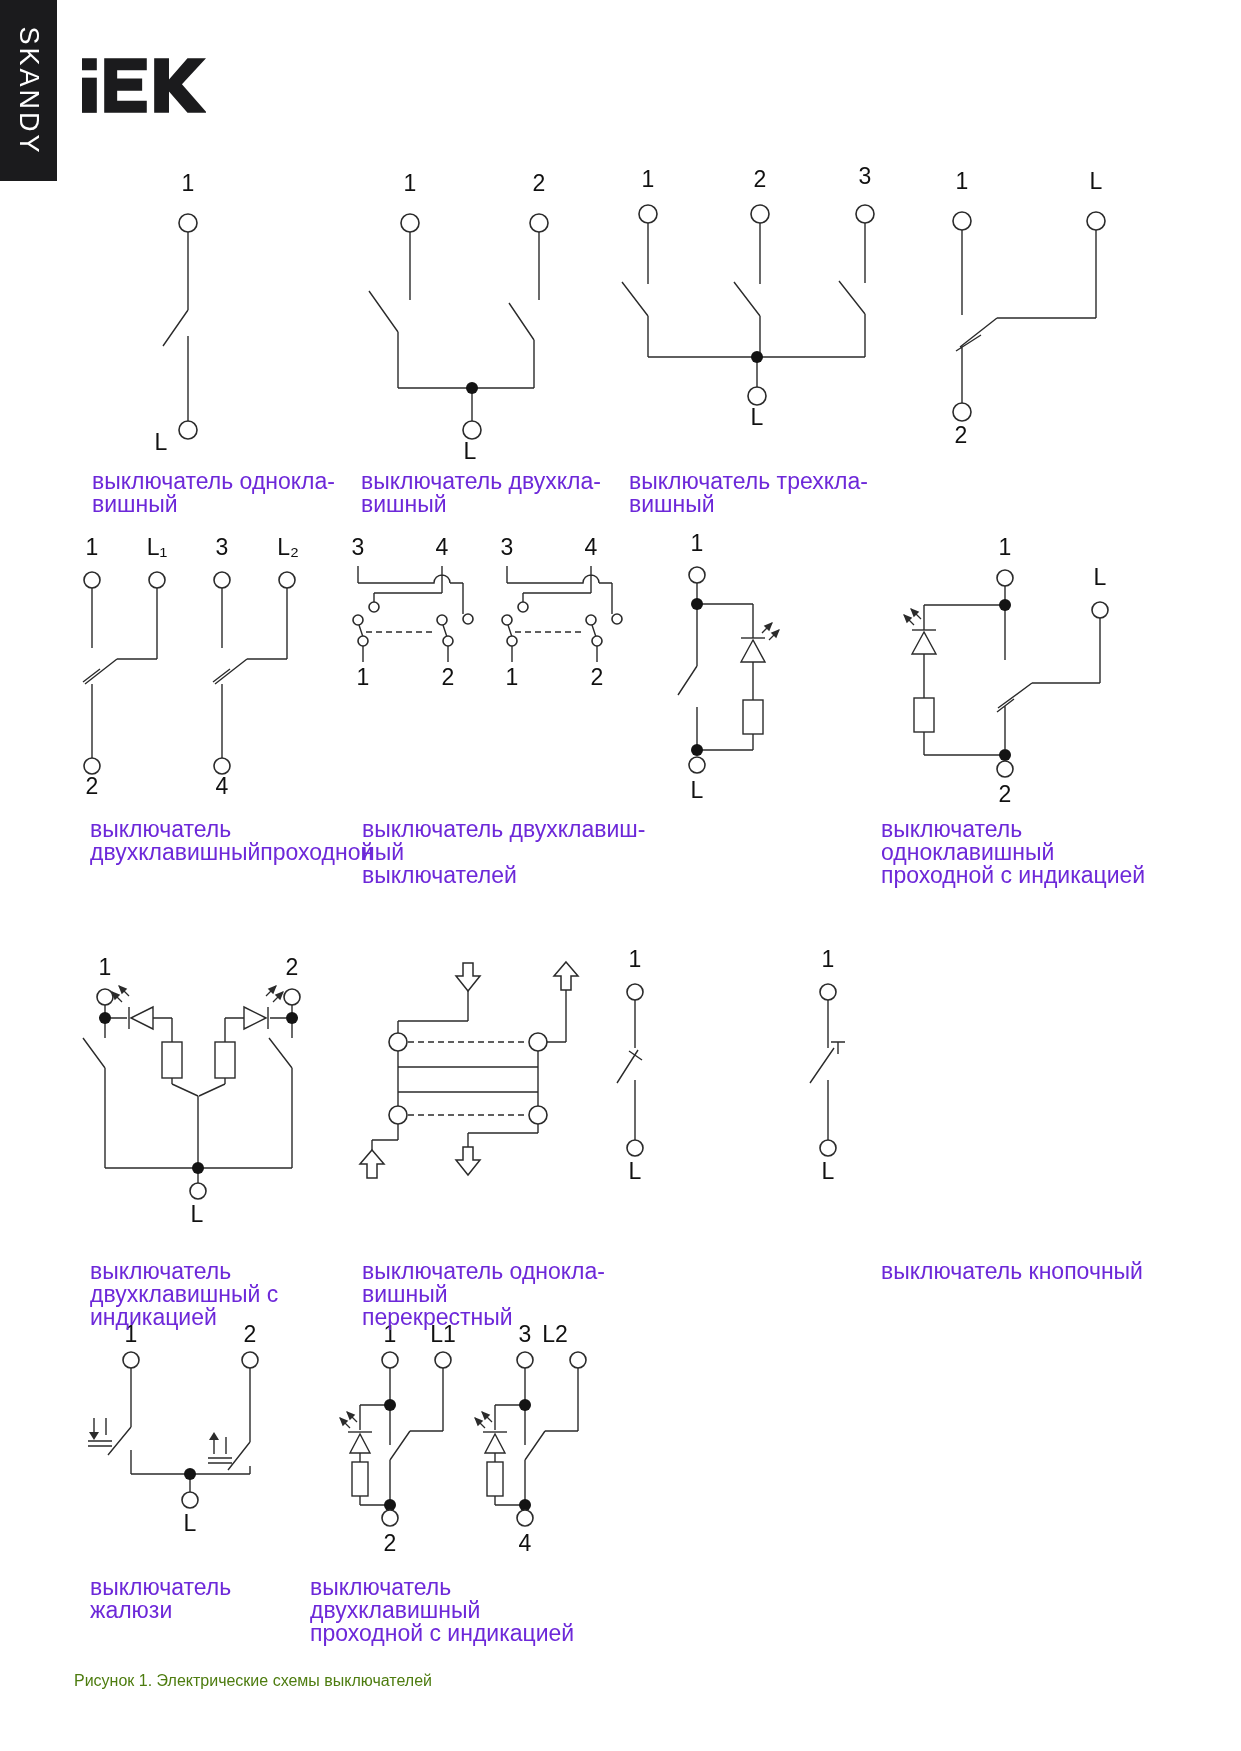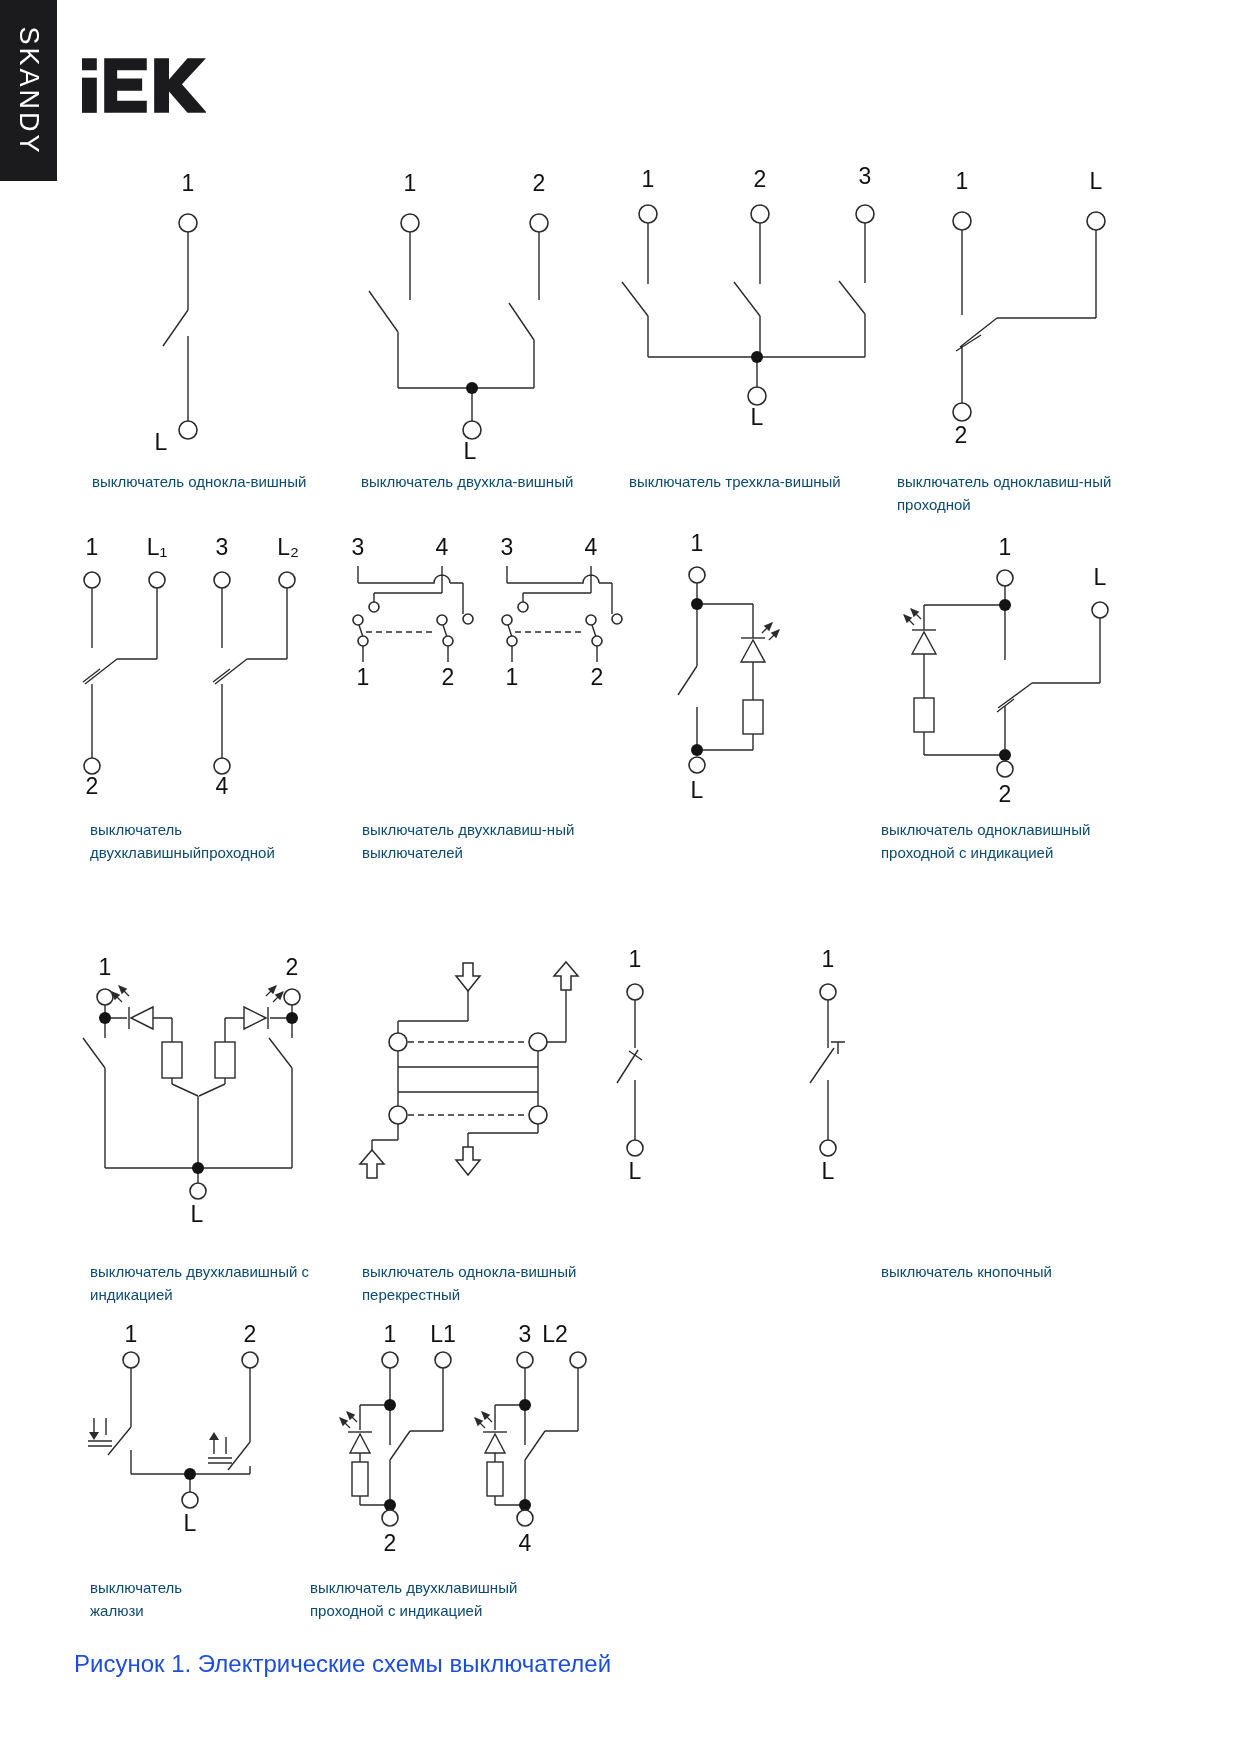--- a/index.html
+++ b/index.html
@@ -16,24 +16,24 @@
     writing-mode:vertical-rl;color:#ffffff;font-size:27px;letter-spacing:3px;
     font-family:"Liberation Sans","DejaVu Sans",sans-serif;
   }
   .logo{position:absolute;left:82px;top:57px;}
   svg.schematic{position:absolute;left:0;top:0;}
   .tl{
     position:absolute;transform:translateX(-50%);font-size:23px;color:#111;
     white-space:nowrap;line-height:1;
   }
   .cap{
-    position:absolute;font-size:15px;line-height:23px;color:#0c4a6e;
+    position:absolute;font-size:23px;line-height:23px;color:#6d28d9;
     white-space:pre-line;width:290px;
   }
-  .figcap{position:absolute;font-size:24px;color:#1d4ed8;white-space:nowrap;}
+  .figcap{position:absolute;font-size:16px;color:#4d7c0f;white-space:nowrap;margin-top:22px;}
 
   
   .w{fill:none;stroke:#2b2b2b;stroke-width:1.4px;}
   .wd{fill:none;stroke:#2b2b2b;stroke-width:1.4px;stroke-dasharray:6 4;}
   .c{fill:#ffffff;stroke:#2b2b2b;stroke-width:1.6px;}
   .dot{fill:#141414;stroke:none;}
   .shape{fill:#ffffff;stroke:#2b2b2b;stroke-width:1.4px;}
   .ba{fill:#ffffff;stroke:#2b2b2b;stroke-width:1.5px;stroke-linejoin:miter;}
   .em{fill:none;stroke:#2b2b2b;stroke-width:1.3px;}
 </style>
@@ -316,22 +316,20 @@
   <span class="tl" style="left:390px;top:1323px">1</span>
   <span class="tl" style="left:443px;top:1323px">L1</span>
   <span class="tl" style="left:525px;top:1323px">3</span>
   <span class="tl" style="left:555px;top:1323px">L2</span>
   <span class="tl" style="left:390px;top:1532px">2</span>
   <span class="tl" style="left:525px;top:1532px">4</span>
 
   <div class="cap" style="left:92px;top:470px">выключатель однокла-вишный</div>
   <div class="cap" style="left:361px;top:470px">выключатель двухкла-вишный</div>
   <div class="cap" style="left:629px;top:470px">выключатель трехкла-вишный</div>
-  <div class="cap" style="left:897px;top:470px">выключатель одноклавиш-ный
-проходной</div>
 
   <div class="cap" style="left:90px;top:818px">выключатель
 двухклавишныйпроходной</div>
   <div class="cap" style="left:362px;top:818px">выключатель двухклавиш-ный
 выключателей</div>
   <div class="cap" style="left:881px;top:818px">выключатель одноклавишный
 проходной с индикацией</div>
 
   <div class="cap" style="left:90px;top:1260px">выключатель двухклавишный с
 индикацией</div>

